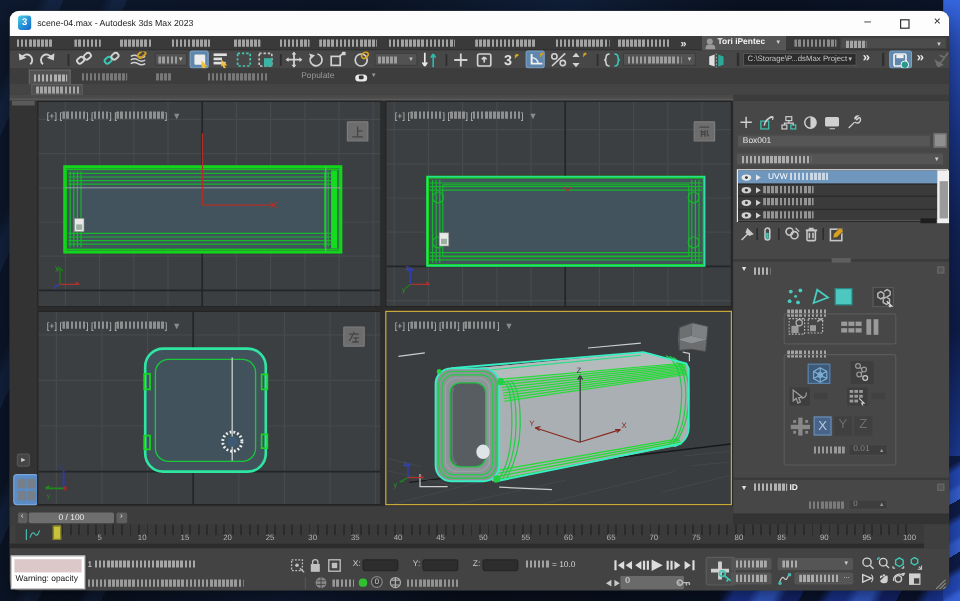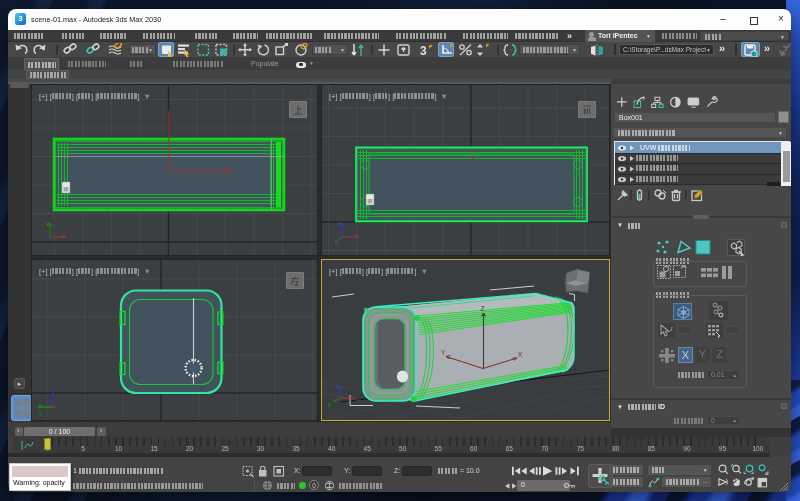--- a/index.html
+++ b/index.html
@@ -39,21 +39,21 @@
 </style></head>
 <body>
 <div class="a" id="wall"></div>
 <div class="a" style="left:0;top:0;width:120px;height:501px;background:repeating-linear-gradient(115deg,rgba(40,70,130,0) 0 30px,rgba(50,90,160,.18) 38px 48px);"></div>
 <div class="a" id="wallr"></div>
 <div class="a" id="wallbr"></div>
 <div class="a" id="wallbr2"></div>
 <div class="a" id="win">
   <div class="seg" id="titlebar">
     <div class="seg" id="appicon">3</div>
-    <div class="seg" id="wtitle">scene-01.max - Autodesk 3ds Max 2030</div>
+    <div class="seg" id="wtitle">scene-04.max - Autodesk 3ds Max 2023</div>
     <div class="seg capbtn" style="left:700px;font-size:10px;line-height:19px;">–</div>
     <div class="seg capbtn" style="left:731px;line-height:21px;"><span style="display:inline-block;width:8px;height:8px;border:1px solid #333;"></span></div>
     <div class="seg capbtn" style="left:758px;font-size:10px;line-height:20px;">×</div>
   </div>
   <div class="seg" id="menubar">
     <i class="j a" style="left:6px;top:3px;width:31px;color:#e0e0e0;"></i>
     <i class="j a" style="left:54px;top:3px;width:22px;color:#e0e0e0;"></i>
     <i class="j a" style="left:92px;top:3px;width:27px;color:#e0e0e0;"></i>
     <i class="j a" style="left:135px;top:3px;width:32px;color:#e0e0e0;"></i>
     <i class="j a" style="left:187px;top:3px;width:22px;color:#e0e0e0;"></i>

